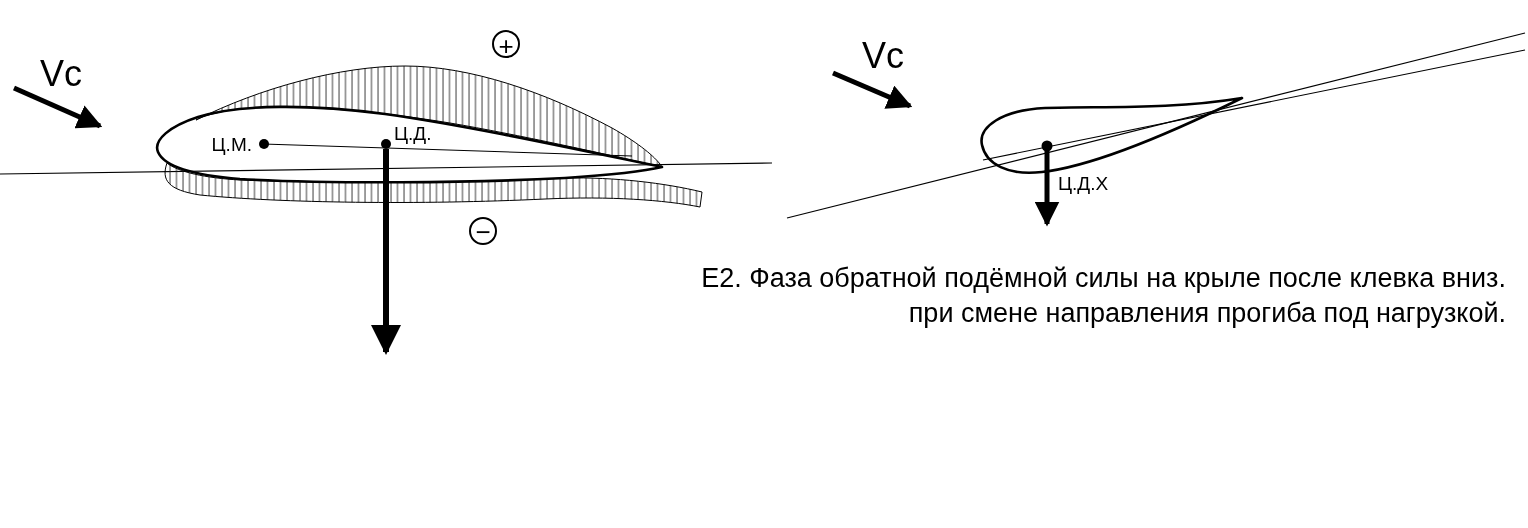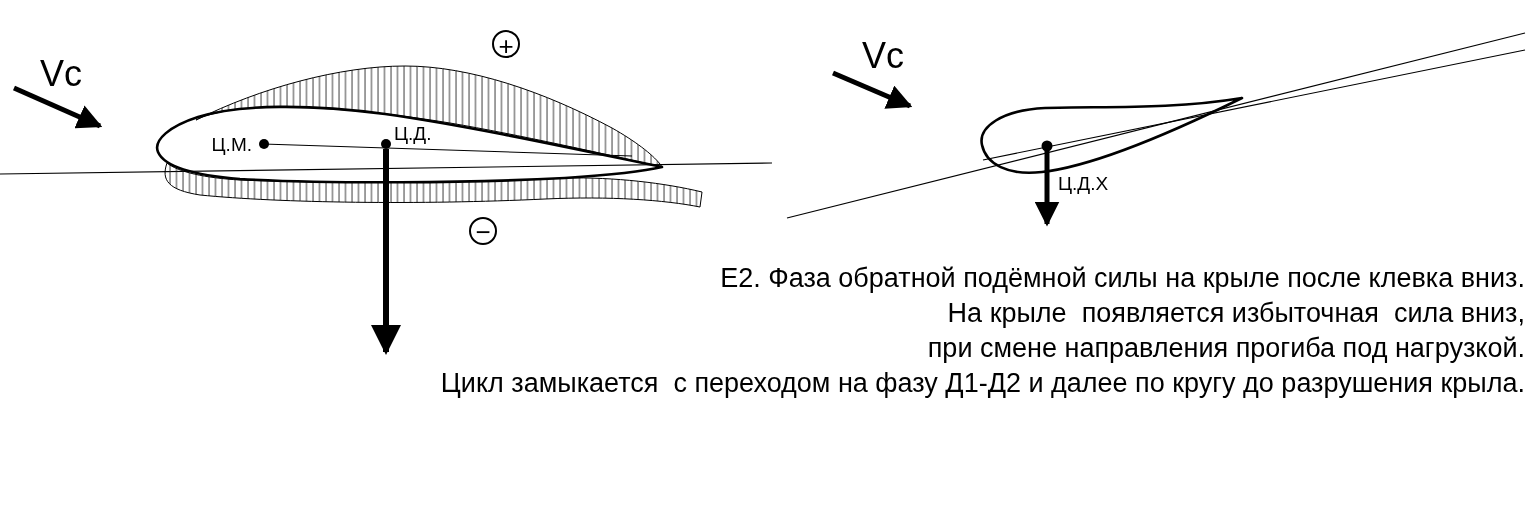--- a/index.html
+++ b/index.html
@@ -9,21 +9,21 @@
     height: 528px;
     background: #ffffff;
     overflow: hidden;
     font-family: "Liberation Sans", sans-serif;
     color: #000;
   }
   .diagram-svg { position: absolute; left: 0; top: 0; }
   .caption {
     position: absolute;
     top: 261px;
-    right: 3px;
+    right: 22px;
     text-align: right;
     font-size: 27px;
     line-height: 35px;
     color: #000;
   }
   .caption-line { white-space: pre; }
   svg text { font-family: "Liberation Sans", sans-serif; fill: #000; }
   .vc-label { font-size: 36px; }
   .pt-label { font-size: 19px; }
   .sign-label { font-size: 26px; }
@@ -79,18 +79,16 @@
     <text class="pt-label" x="1058" y="190">Ц.Д.Х</text>
 
     <line x1="1047" y1="151" x2="1047" y2="224" stroke="#000" stroke-width="5" marker-end="url(#arrowhead)"></line>
 
     <text class="vc-label" x="862" y="68">Vc</text>
     <line x1="833" y1="73" x2="910" y2="106" stroke="#000" stroke-width="5" marker-end="url(#arrowhead)"></line>
   </svg>
 
   <div class="caption">
     <div class="caption-line">Е2. Фаза обратной подёмной силы на крыле после клевка вниз.</div>
-    <div class="caption-line">На крыле  появляется избыточная  сила вниз,</div>
     <div class="caption-line">при смене направления прогиба под нагрузкой.</div>
-    <div class="caption-line">Цикл замыкается  с переходом на фазу Д1-Д2 и далее по кругу до разрушения крыла.</div>
   </div>
 
 </div>
 
 </body></html>

